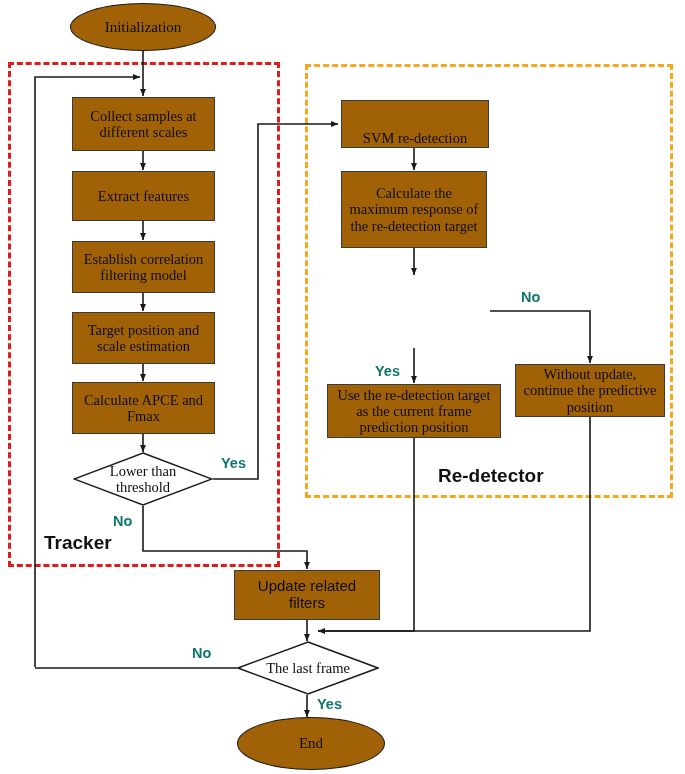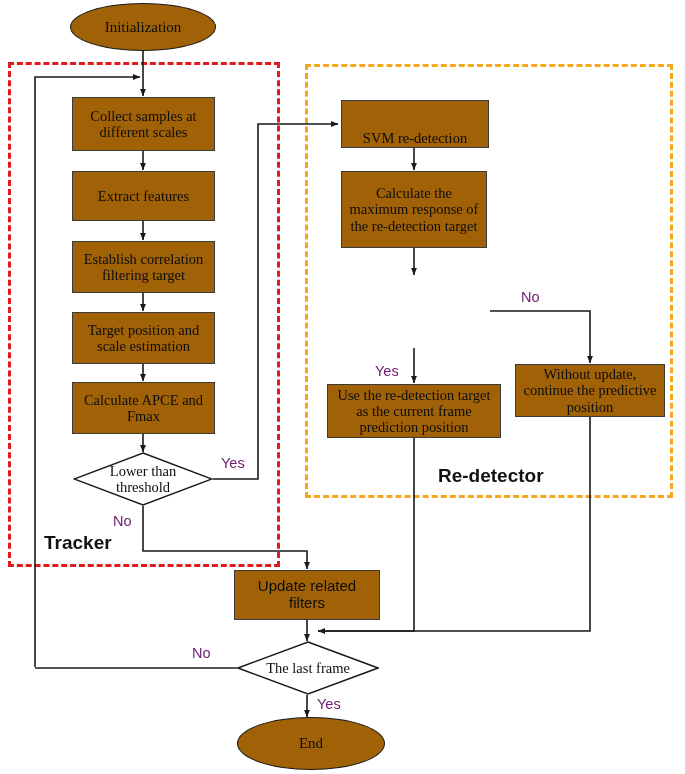--- a/index.html
+++ b/index.html
@@ -64,22 +64,23 @@
   .diamond-wrap svg.dshape {
     position: absolute;
     left: 0;
     top: 0;
     z-index: 1;
   }
   .edge-label {
     position: absolute;
     font-family: "Liberation Sans", "DejaVu Sans", sans-serif;
     font-size: 14.5px;
-    color: #701a75;
+    color: #0f766e;
     white-space: nowrap;
+    font-weight: bold;
   }
   .group-label {
     position: absolute;
     font-family: "Liberation Sans", "DejaVu Sans", sans-serif;
     font-size: 19px;
     font-weight: 600;
     color: #111111;
     white-space: nowrap;
   }
   .sans-node {
@@ -167,21 +168,21 @@
     </span>
   </div>
 
   <div class="node proc" style="left:72px; top:171px; width:143px; height:50px;">
     <span>Extract features</span>
   </div>
 
   <div class="node proc" style="left:72px; top:241px; width:143px; height:52px;">
     <span>
       <span>Establish correlation</span><br>
-      <span>filtering target</span>
+      <span>filtering model</span>
     </span>
   </div>
 
   <div class="node proc" style="left:72px; top:312px; width:143px; height:52px;">
     <span>
       <span>Target position and</span><br>
       <span>scale estimation</span>
     </span>
   </div>
 

